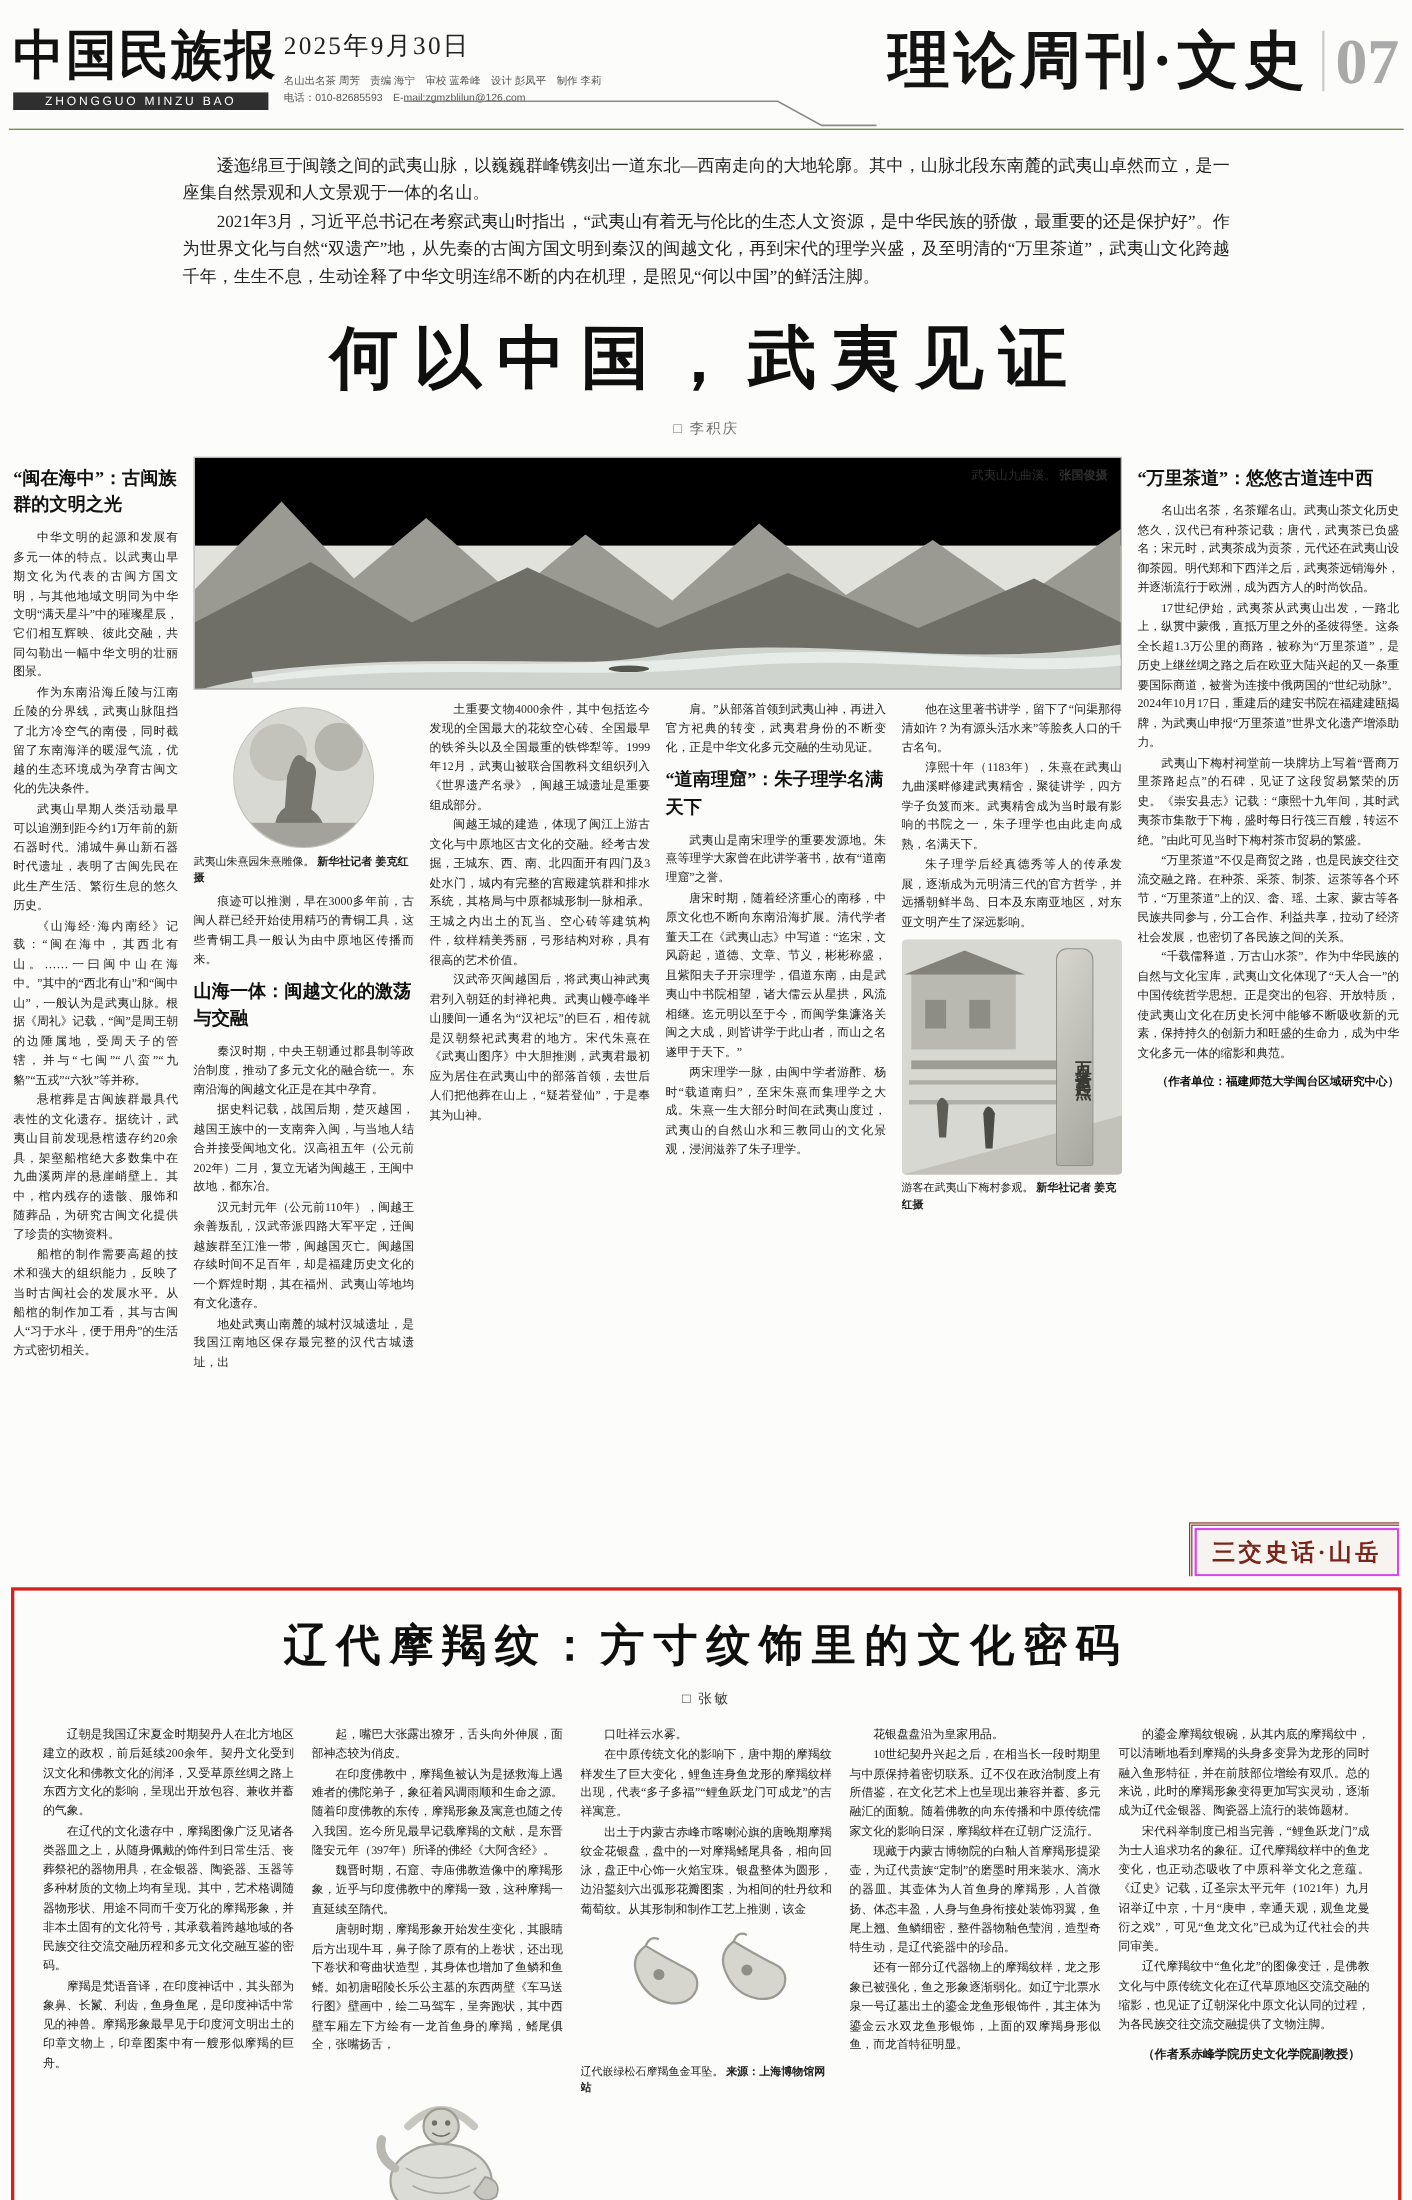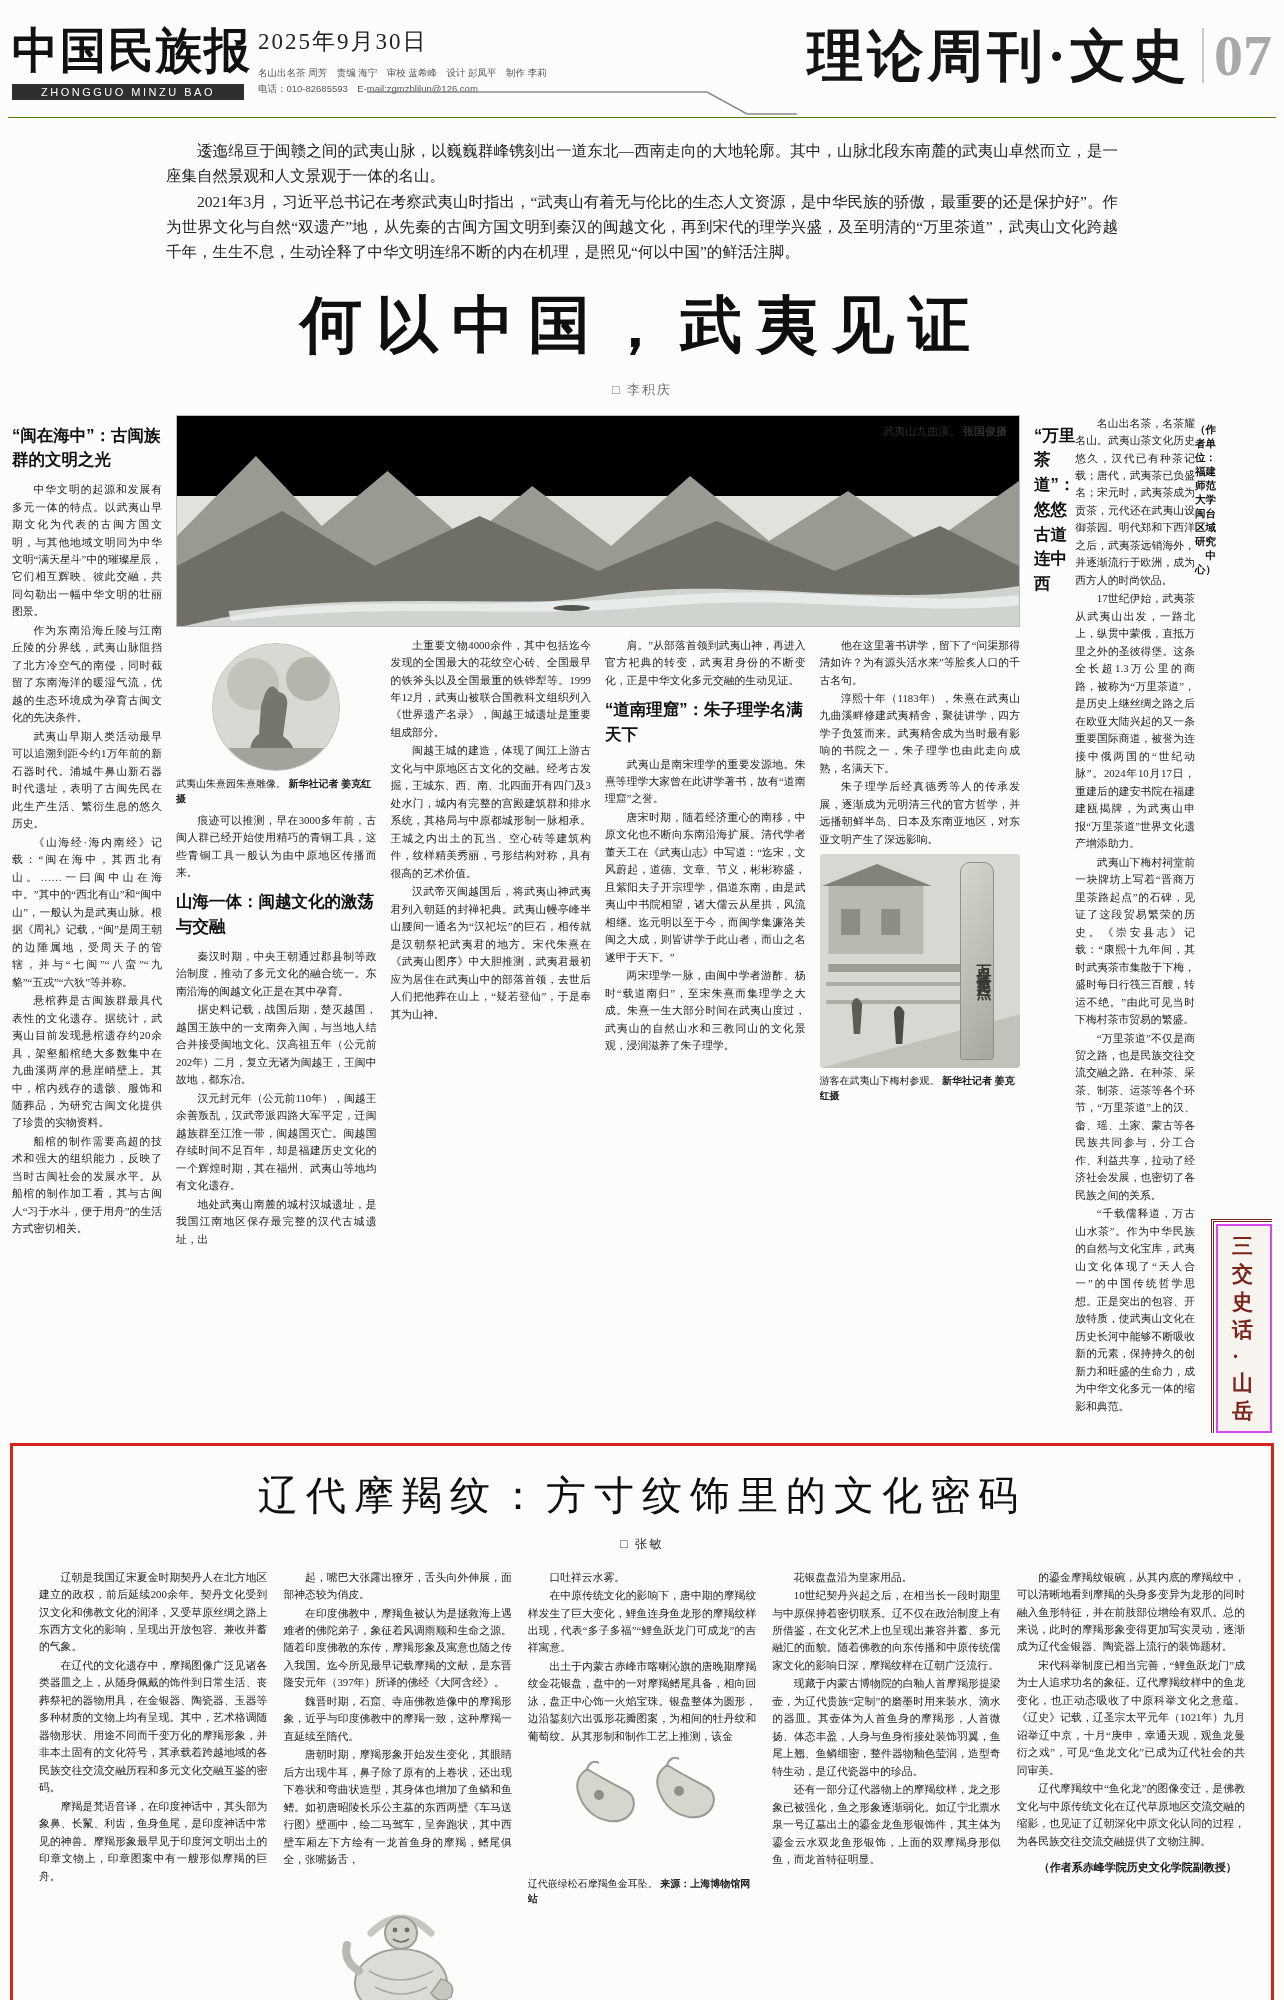--- a/index.html
+++ b/index.html
@@ -32,26 +32,26 @@
   .lead { width: 952px; margin: 20px auto 0; font-size: 15.5px; line-height: 1.85; color:#222;}
   .lead .para { text-indent: 2em; }
   
   .main-headline { text-align:center; font-size: 62px; font-weight: 900; letter-spacing: 14px;
     margin-top: 18px; color:#0f0f0f;}
   .main-byline { text-align:center; font-size: 13px; margin-top: 14px; color:#737373; letter-spacing: 2px;}
   
   .main-grid { display:flex; gap: 14px; margin-top: 16px; height: 1018px; overflow:hidden; padding: 0 4px;}
   .col { overflow:hidden; }
   .colhead { font-size: 16.5px; font-weight: bold; line-height: 1.5; margin: 8px 0 9px;
-    font-family: Liberation Sans, sans-serif; color:#111;}
+    font-family: Liberation Serif, serif; color:#111;}
   .bodytext { font-size: 10.8px; line-height: 1.62; text-align: justify; color:#222;}
   .bodytext .para { text-indent: 2em; margin-bottom: 1px; }
   .col1 { width: 150px; flex: none; }
   .mid { flex: 1; min-width: 0; }
-  .sidebar { width: 238px; flex: none; display:flex; flex-direction:row; overflow:hidden;}
+  .sidebar { width: 238px; flex: none; display:flex; flex-direction:column; overflow:hidden;}
   .hero-fig { position: relative; height: 212px; border: 1px solid #bbb; overflow:hidden; background:#dcdcd8;}
   .hero-caption { position:absolute; top: 8px; right: 12px; font-size: 11px; color:#2e2e2e;}
   .hero-caption b { font-family:"Liberation Sans",sans-serif; }
   .mid-cols { display:flex; gap: 14px; margin-top: 10px; height: 792px; overflow:hidden;}
   .mid-cols .col { flex:1; min-width:0; }
   figure { margin: 6px 0; }
   .circle-fig { width: 128px; height: 128px; border-radius: 50%; overflow: hidden; margin: 2px auto;
     background: radial-gradient(circle at 40% 30%, #efefeb, #b9b9b3); border:1px solid #c2c2bd;}
   .fig-caption { font-size: 10px; line-height: 1.5; margin-top: 5px; color:#222; text-align:left;}
   .fig-caption .credit { font-weight: bold; font-family:"Liberation Sans",sans-serif;}
@@ -61,21 +61,21 @@
     writing-mode: vertical-rl; text-align:center; font-size: 15px; letter-spacing: 4px; color:#3a3a35;
     padding-top: 8px; font-weight: bold; border: 1px solid #90908a;}
   .sidebar-credit { font-size: 10.5px; font-weight: bold; text-align: right; margin-top: 8px;
     font-family: "Liberation Sans", sans-serif; color:#111;}
   .badge { margin-top: auto; align-self: flex-end; border: 2px solid #d946ef; outline: 3px double #7a241c;
     outline-offset: 2px; color: #7a241c; font-size: 21px; font-weight: 900; letter-spacing: 3px;
     padding: 6px 14px; background: #f7f4ef;}
   
   .bottom-box { margin: 10px 2px 0; border: 3px solid #d3231c; height: 582px; padding: 22px 26px 14px;
     overflow: hidden; background: #fcfcfa;}
-  .bottom-headline { text-align: center; font-size: 40px; font-weight: 400; letter-spacing: 8px; color:#0f0f0f;}
+  .bottom-headline { text-align: center; font-size: 40px; font-weight: 700; letter-spacing: 8px; color:#0f0f0f;}
   .bottom-byline { text-align:center; font-size: 12.5px; margin-top: 13px; color:#333; letter-spacing:2px;}
   .bottom-cols { display:flex; gap: 16px; margin-top: 16px; height: 452px; overflow: hidden;}
   .bottom-cols .col { flex:1; min-width:0; }
   .artifact-fig { text-align:center; }
   .artifact-fig svg { display:block; margin: 0 auto; }
   .b-credit { font-size: 11px; font-weight: bold; text-align: left; margin-top: 10px;
     font-family: "Liberation Sans", sans-serif; text-indent: 2em;}
 </style>
 </head>
 <body>

